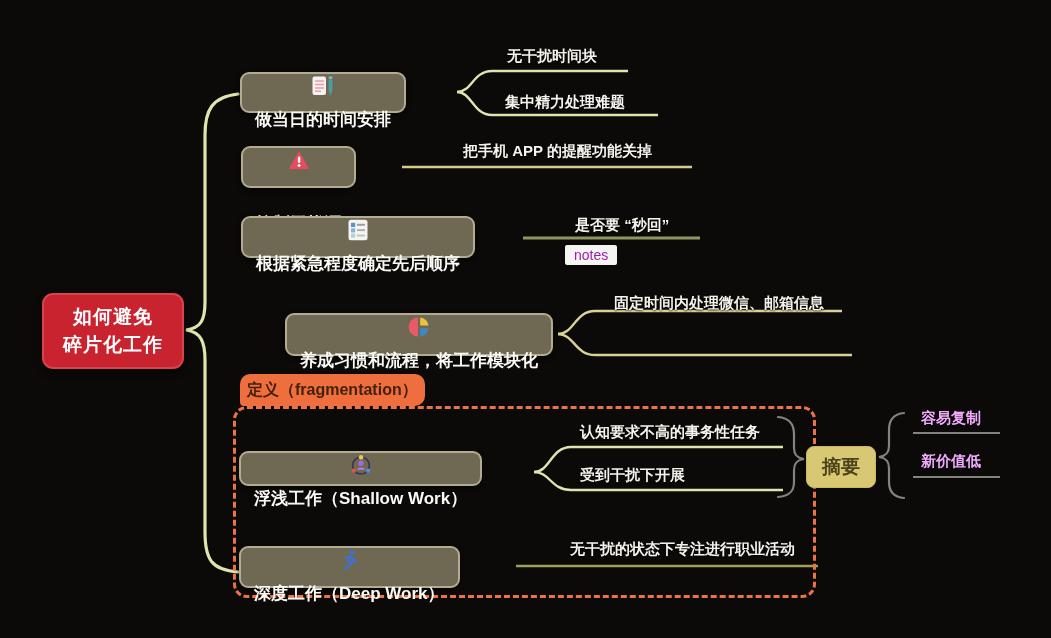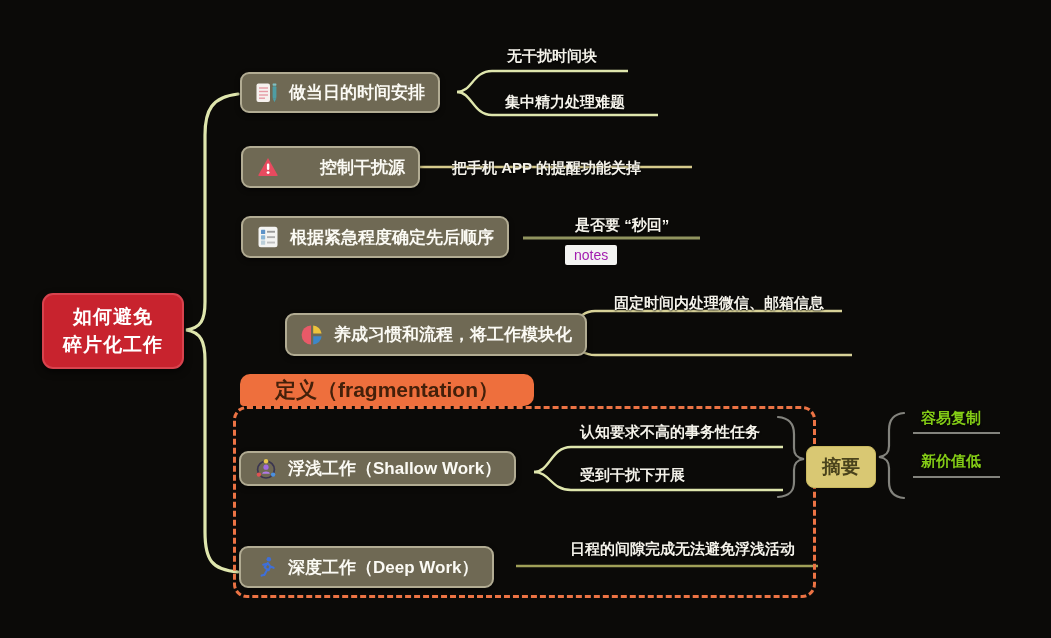--- a/index.html
+++ b/index.html
@@ -17,46 +17,47 @@
     box-sizing:border-box;
     display:flex;align-items:center;gap:10px;
     background:#6f6954;
     border:2px solid #b2ac93;
     border-radius:9px;
     padding:0 13px;
     color:#fbfaf4;
     font-size:17px;font-weight:bold;
     white-space:nowrap;
     box-shadow:0 2px 5px rgba(0,0,0,.55);
+    flex-direction:column;
   }
   .node .nicon{display:inline-flex;width:24px;height:24px;flex:0 0 auto;}
 
   .root{
     position:absolute;left:42px;top:293px;width:142px;height:76px;
     box-sizing:border-box;
     background:#c8232e;border:2px solid #d8434e;border-radius:11px;
     color:#ffffff;font-size:19px;font-weight:bold;
     display:flex;flex-direction:column;align-items:center;justify-content:center;
     line-height:1.45;letter-spacing:1px;
     box-shadow:0 3px 7px rgba(0,0,0,.6);
   }
 
   .sublabel{
     position:absolute;
     color:#f4f2ea;font-size:15px;font-weight:bold;white-space:nowrap;
     text-shadow:0 1px 2px rgba(0,0,0,.8);
   }
-  .sublabel.gray{color:#84cc16;}
+  .sublabel.gray{color:#f0abfc;}
 
   .def-tab{
     position:absolute;left:240px;top:374px;height:32px;
     box-sizing:border-box;
     background:#ee6f3d;border-radius:10px 10px 10px 4px;
-    color:#44200a;font-size:21px;font-weight:bold;
-    display:flex;align-items:center;padding:0 35px;white-space:nowrap;
+    color:#44200a;font-size:16px;font-weight:bold;
+    display:flex;align-items:center;padding:0 7px;white-space:nowrap;
   }
   .dash-box{
     position:absolute;left:233px;top:406px;width:583px;height:192px;
     box-sizing:border-box;
     border:3px dashed #ec7344;border-radius:14px;
   }
   .summary{
     position:absolute;left:806px;top:435px;width:70px;height:42px;
     box-sizing:border-box;
     background:#d9c873;border:1px solid #c9b85f;border-radius:8px;
@@ -135,21 +136,21 @@
   <div class="node" style="left:241px;top:146px;height:42px;gap:40px;">
     <span class="nicon">
       <svg viewBox="0 0 24 24" width="24" height="24">
         <path d="M12 3 L21.6 20 Q22 21 20.8 21 L3.2 21 Q2 21 2.4 20 Z" fill="#e84a5f"></path>
         <rect x="10.9" y="8.6" width="2.4" height="6.4" rx="1.2" fill="#ffffff"></rect>
         <circle cx="12.1" cy="17.6" r="1.45" fill="#ffffff"></circle>
       </svg>
     </span>
     <span>控制干扰源</span>
   </div>
-  <div class="sublabel" style="left:452px;top:142px;margin-top:17px;">把手机 APP 的提醒功能关掉</div>
+  <div class="sublabel" style="left:463px;top:142px;">把手机 APP 的提醒功能关掉</div>
 
   <div class="node" style="left:241px;top:216px;height:42px;text-align:right;">
     <span class="nicon">
       <svg viewBox="0 0 24 24" width="24" height="24">
         <rect x="2.5" y="1.8" width="19" height="20.4" rx="2.5" fill="#f4f4f2"></rect>
         <rect x="5" y="4.8" width="4.2" height="4.2" rx="0.6" fill="#5d93c8"></rect>
         <rect x="5" y="10.2" width="4.2" height="4.2" rx="0.6" fill="#8ab6d6"></rect>
         <rect x="5" y="15.6" width="4.2" height="4.2" rx="0.6" fill="#bccfd9"></rect>
         <rect x="11" y="5.8" width="8" height="1.9" fill="#9a9a9a"></rect>
         <rect x="11" y="11.2" width="8" height="1.9" fill="#adadad"></rect>
@@ -198,15 +199,15 @@
   <div class="node" style="left:239px;top:546px;height:42px;">
     <span class="nicon">
       <svg viewBox="0 0 24 24" width="24" height="24">
         <circle cx="14.8" cy="4.3" r="2.3" fill="#3f6fd8"></circle>
         <path d="M13.8 8 L10.6 12.2 L13.4 14.6 L10.4 19.8 M13.8 8 L16.4 11.6 L14.6 15.2 M13.8 8.6 L9.2 9.8 M16.4 11.6 L19.6 12.8" fill="none" stroke="#3f6fd8" stroke-width="2.1" stroke-linecap="round" stroke-linejoin="round"></path>
         <path d="M10.4 19.8 L7.6 20.6" fill="none" stroke="#3f6fd8" stroke-width="2.1" stroke-linecap="round"></path>
       </svg>
     </span>
     <span>深度工作（Deep Work）</span>
   </div>
-  <div class="sublabel" style="left:570px;top:540px;">日程的间隙完成无法避免浮浅活动</div>
+  <div class="sublabel" style="left:570px;top:540px;">无干扰的状态下专注进行职业活动</div>
 
 </div>
 
 </body></html>

